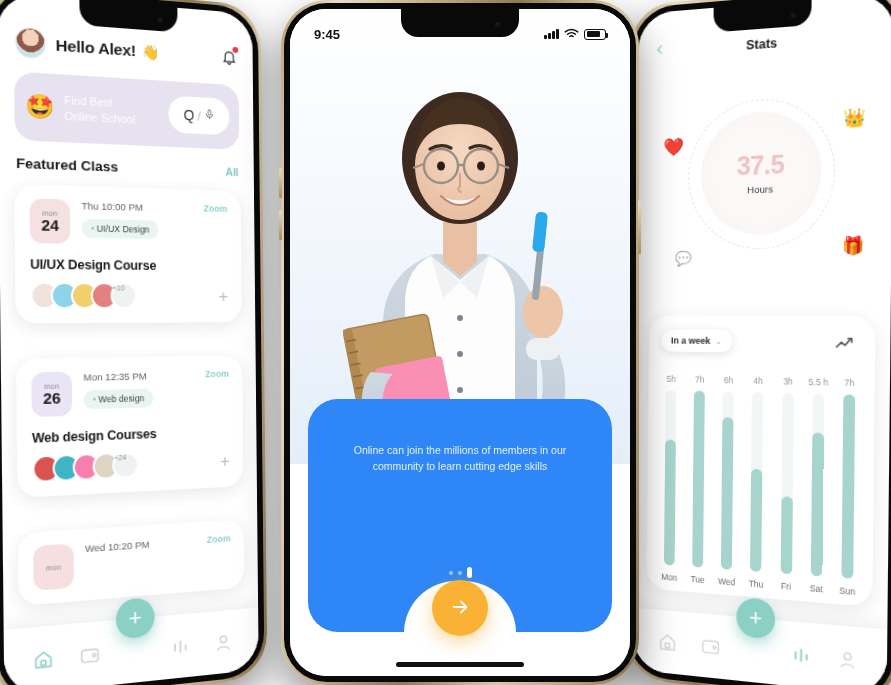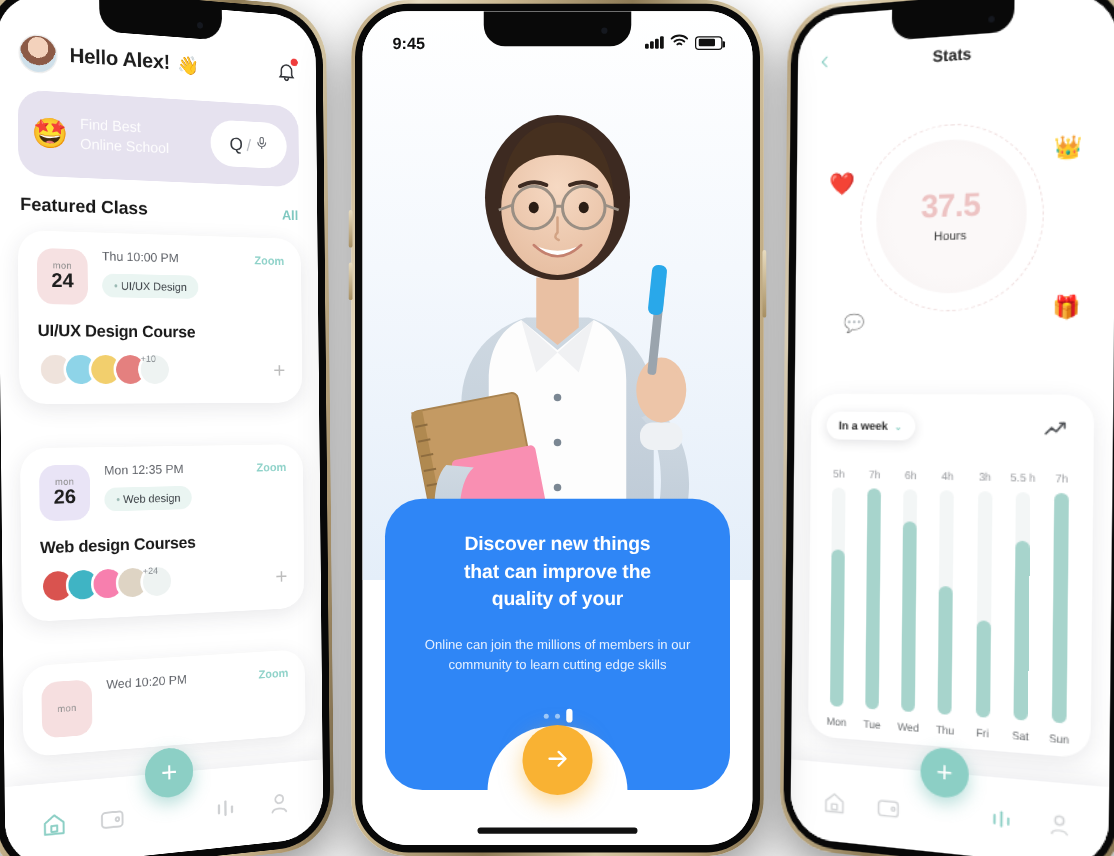--- a/index.html
+++ b/index.html
@@ -18,21 +18,21 @@
   .phone .screen{position:absolute;inset:9px;border-radius:36px;overflow:hidden;background:#fff;}
   .notch{position:absolute;top:0;left:50%;transform:translateX(-50%);background:#090909;border-radius:0 0 17px 17px;z-index:30;}
   .notch .cam{position:absolute;right:16%;top:46%;width:5px;height:5px;border-radius:50%;background:#15181f;}
   .sidebtn{position:absolute;border-radius:2px;background:linear-gradient(180deg,#e7dbbf,#a78f62);}
 
   
   #phone-left{left:-4px;top:6px;width:268px;height:672px;border-radius:44px;
       transform:perspective(1200px) rotateY(19deg) rotateZ(-0.6deg);transform-origin:right center;}
   #phone-right{right:-4px;top:6px;width:268px;height:672px;border-radius:44px;
       transform:perspective(1200px) rotateY(-19deg) rotateZ(0.6deg);transform-origin:left center;}
-  #phone-center{left:281px;top:0px;width:330px;height:685px;z-index:10;}
+  #phone-center{left:281px;top:0px;width:330px;height:685px;z-index:10;padding-left:28px;}
 
   
   .scr{position:absolute;inset:0;background:#fff;font-size:11px;color:#2b2b2b;}
 
   
   .l-top{position:absolute;top:30px;left:16px;right:16px;display:flex;align-items:center;}
   .avatar-me{width:27px;height:27px;border-radius:50%;
      background:radial-gradient(circle at 50% 32%,#f3d2bc 0 34%,#8c5a46 34% 58%,#cfe0ea 58% 100%);
      border:1px solid #eee;flex:0 0 auto;}
   .hello{font-size:15.5px;font-weight:700;margin-left:9px;letter-spacing:-.2px;color:#1d1d1d;}
@@ -514,25 +514,20 @@
             <path d="M196 268 c16 16 18 48 14 72 l-8 58 h26 l6-70 c2-28-8-52-24-66z" fill="url(#cardi)"></path>
             <rect x="195" y="272" width="34" height="22" rx="10" fill="#eef1f4"></rect>
             <ellipse cx="212" cy="246" rx="20" ry="26" fill="#edc5a8"></ellipse>
             <path d="M199 232 q13-8 26 0 v18 h-26z" fill="#edc5a8"></path>
             <rect x="205" y="152" width="7" height="82" rx="3" fill="#9aa4ad" transform="rotate(6 208 193)"></rect>
             <rect x="203" y="146" width="12" height="40" rx="5" fill="#29a8ea" transform="rotate(6 209 166)"></rect>
           </svg>
         </div>
 
         <div class="bluecard">
-          <h2>
-            <span>Discover new things</span><br>
-            <span>that can improve the</span><br>
-            <span>quality of your</span>
-          </h2>
           <p>Online can join the millions of members in our community to learn cutting edge skills</p>
           <div class="dots">
             <s></s>
             <s></s>
             <s class="on"></s>
           </div>
           <div class="notch-cut"></div>
         </div>
 
         <div class="cta">

